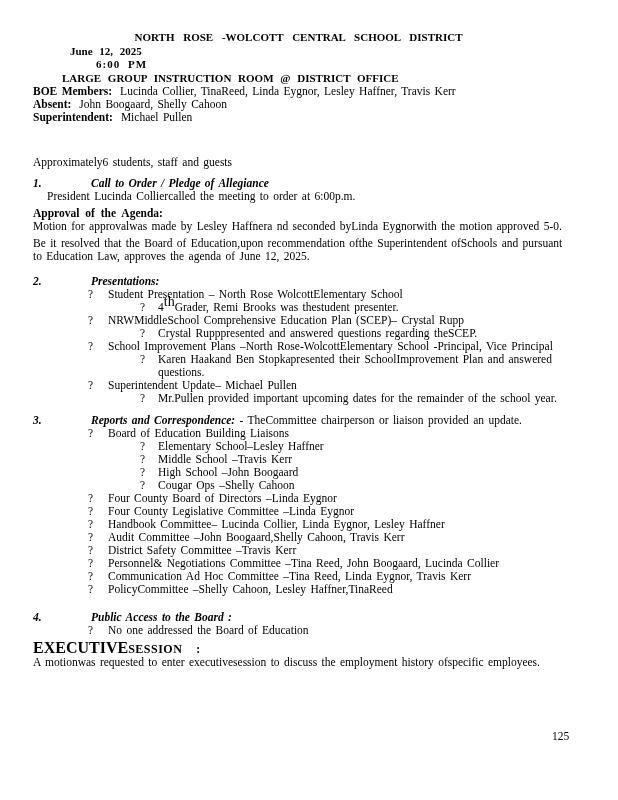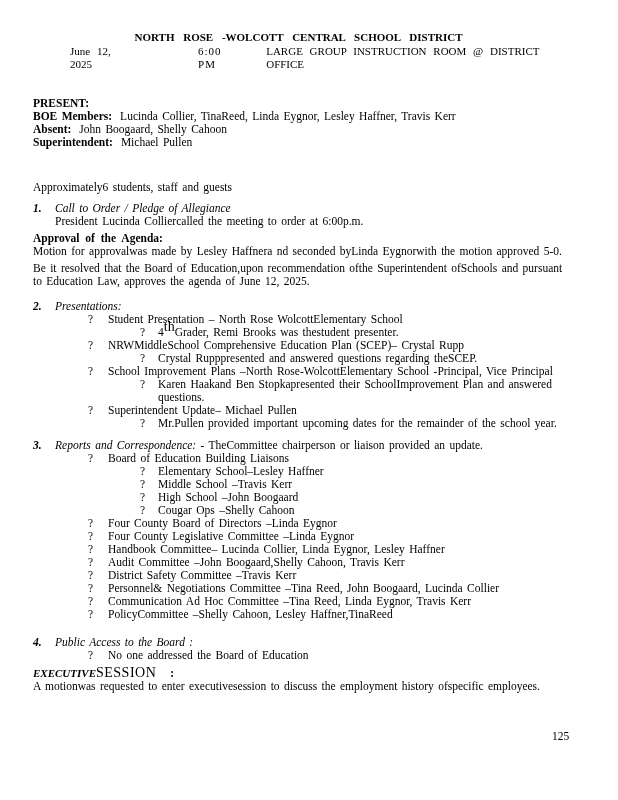--- a/index.html
+++ b/index.html
@@ -10,41 +10,41 @@
     padding:31px 33px 0 33px;
     background:#fff;
     color:#000;
     font-family:"Liberation Serif","DejaVu Serif",serif;
     font-size:11.5px;
     line-height:13px;
     word-spacing:1.5px;
     overflow:hidden;
   }
   .hdr{font-weight:bold;text-align:center;word-spacing:6px;font-size:11px;line-height:13.5px;}
-  .hdr3{display:flex;font-weight:normal;font-size:11px;line-height:13.5px;word-spacing:4px;}
+  .hdr3{display:flex;font-weight:bold;font-size:11px;line-height:13.5px;word-spacing:4px;flex-direction:column;}
   .hdr3 .date{margin-left:37px;}
   .hdr3 .time{margin-left:63px;letter-spacing:1px;}
-  .hdr3 .loc{margin-left:22px;}
+  .hdr3 .loc{margin-left:29px;}
   .lbl{font-weight:bold;margin-right:8px;}
   .row{white-space:nowrap;}
   .sec{display:flex;}
   .sec .num{flex:none;width:22px;font-weight:bold;font-style:italic;}
-  .sec .t-bi{font-weight:normal;font-style:italic;}
+  .sec .t-bi{font-weight:bold;font-style:italic;margin-left:36px;}
   .sec .tail{font-weight:normal;font-style:normal;}
-  .ind{margin-left:22px;}
+  .ind{margin-left:14px;}
   .bold-h{font-weight:bold;word-spacing:3px;}
   .li{display:flex;}
   .li1{margin-left:55px;}
   .li1 .b{flex:none;width:20px;}
   .li2{margin-left:107px;}
   .li2 .b{flex:none;width:18px;}
   .li .t{flex:1;}
   sup{font-size:14px;line-height:0;vertical-align:super;}
-  .exec .w1{font-weight:bold;font-style:italic;font-size:11px;}
-  .exec .w2{font-weight:normal;font-size:14px;letter-spacing:.5px;}
+  .exec .w1{font-weight:bold;font-size:16px;}
+  .exec .w2{font-weight:bold;font-size:12px;letter-spacing:.5px;}
   .exec .cl{font-weight:bold;margin-left:14px;}
   .pagenum{position:absolute;top:730px;left:552px;}
   .mt25{margin-top:25px;}
   .mt16{margin-top:32px;}
   .mt13{margin-top:4px;}
   .mt12{margin-top:12px;}
   .mt9{margin-top:9px;}
   .mt8{margin-top:8px;}
   .mt15{margin-top:15px;}
 </style>
@@ -53,21 +53,20 @@
 
 <div class="page">
 
   <div class="hdr">NORTH ROSE -WOLCOTT CENTRAL SCHOOL DISTRICT</div>
   <div class="hdr3">
     <span class="date">June 12, 2025</span>
     <span class="time">6:00 PM</span>
     <span class="loc">LARGE GROUP INSTRUCTION ROOM @ DISTRICT OFFICE</span>
   </div>
 
-  <div class="mt25"><span class="lbl">PRESENT:</span></div>
   <div class="row">
     <span class="lbl">BOE Members:</span><span>Lucinda Collier, TinaReed, Linda Eygnor, Lesley Haffner, Travis Kerr</span>
   </div>
   <div class="row">
     <span class="lbl">Absent:</span><span>John Boogaard, Shelly Cahoon</span>
   </div>
   <div class="row">
     <span class="lbl">Superintendent:</span><span>Michael Pullen</span>
   </div>
   <div class="mt16">Approximately6 students, staff and guests</div>

